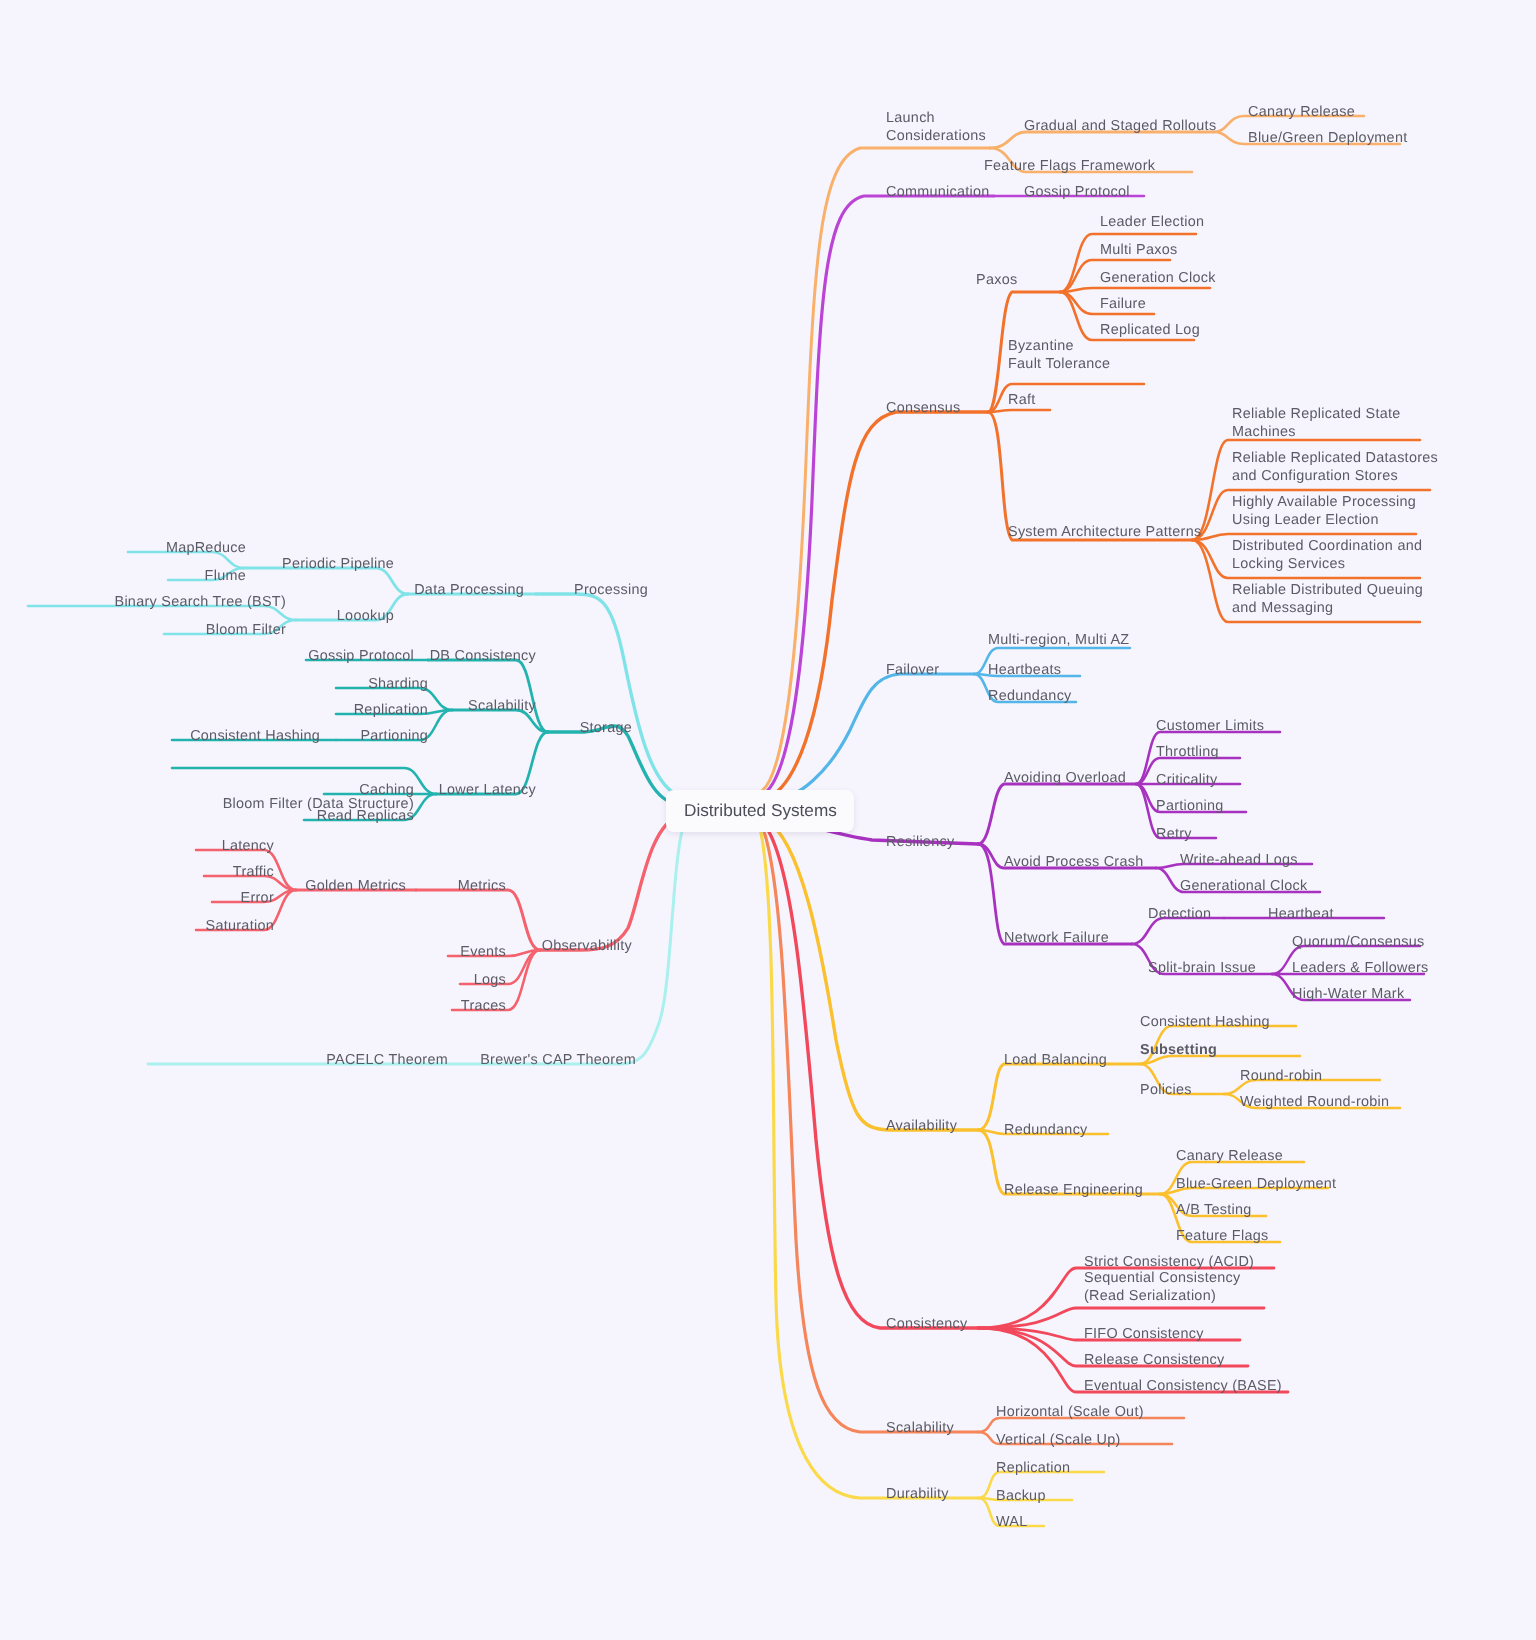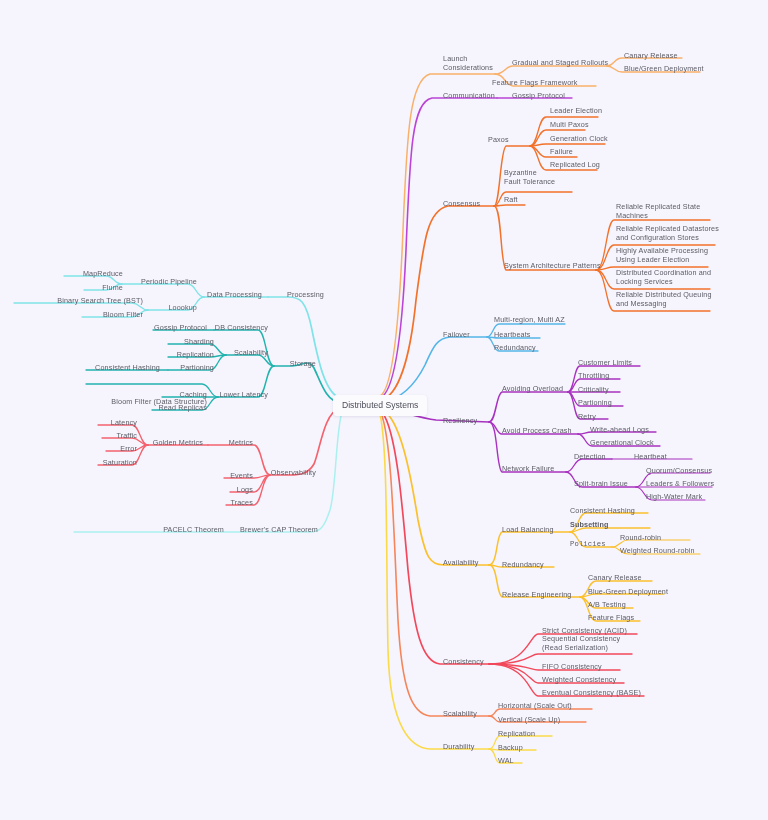--- a/index.html
+++ b/index.html
@@ -201,35 +201,35 @@
     <div class="node-label anchor-start" style="top: 451.5px; left: 574px;">Detection</div>
     <div class="node-label anchor-start" style="top: 451.5px; left: 634px;">Heartbeat</div>
     <div class="node-label anchor-start" style="top: 478.5px; left: 574px;">Split-brain Issue</div>
     <div class="node-label anchor-start" style="top: 465.5px; left: 646px;">Quorum/Consensus</div>
     <div class="node-label anchor-start" style="top: 478.5px; left: 646px;">Leaders &amp; Followers</div>
     <div class="node-label anchor-start" style="top: 491.5px; left: 646px;">High-Water Mark</div>
     <div class="node-label anchor-start" style="top: 557.5px; left: 443px;">Availability</div>
     <div class="node-label anchor-start" style="top: 524.5px; left: 502px;">Load Balancing</div>
     <div class="node-label anchor-start" style="top: 505.5px; left: 570px;">Consistent Hashing</div>
     <div class="node-label anchor-start" style="top: 519.5px; left: 570px; font-weight: bold;">Subsetting</div>
-    <div class="node-label anchor-start" style="top: 539.5px; left: 570px; font-family: Liberation Mono, monospace;">Policies</div>
+    <div class="node-label anchor-start" style="top: 539.5px; left: 570px;">Policies</div>
     <div class="node-label anchor-start" style="top: 532.5px; left: 620px;">Round-robin</div>
     <div class="node-label anchor-start" style="top: 545.5px; left: 620px;">Weighted Round-robin</div>
     <div class="node-label anchor-start" style="top: 559.5px; left: 502px;">Redundancy</div>
     <div class="node-label anchor-start" style="top: 589.5px; left: 502px;">Release Engineering</div>
     <div class="node-label anchor-start" style="top: 572.5px; left: 588px;">Canary Release</div>
     <div class="node-label anchor-start" style="top: 586.5px; left: 588px;">Blue-Green Deployment</div>
     <div class="node-label anchor-start" style="top: 599.5px; left: 588px;">A/B Testing</div>
     <div class="node-label anchor-start" style="top: 612.5px; left: 588px;">Feature Flags</div>
     <div class="node-label anchor-start" style="top: 656.5px; left: 443px;">Consistency</div>
     <div class="node-label anchor-start" style="top: 625.5px; left: 542px;">Strict Consistency (ACID)</div>
     <div class="node-label anchor-start" style="top: 634px; left: 542px;">Sequential Consistency
 (Read Serialization)</div>
     <div class="node-label anchor-start" style="top: 661.5px; left: 542px;">FIFO Consistency</div>
-    <div class="node-label anchor-start" style="top: 674.5px; left: 542px;">Weighted Consistency</div>
+    <div class="node-label anchor-start" style="top: 674.5px; left: 542px;">Release Consistency</div>
     <div class="node-label anchor-start" style="top: 687.5px; left: 542px;">Eventual Consistency (BASE)</div>
     <div class="node-label anchor-start" style="top: 708.5px; left: 443px;">Scalability</div>
     <div class="node-label anchor-start" style="top: 700.5px; left: 498px;">Horizontal (Scale Out)</div>
     <div class="node-label anchor-start" style="top: 714.5px; left: 498px;">Vertical (Scale Up)</div>
     <div class="node-label anchor-start" style="top: 741.5px; left: 443px;">Durability</div>
     <div class="node-label anchor-start" style="top: 728.5px; left: 498px;">Replication</div>
     <div class="node-label anchor-start" style="top: 742.5px; left: 498px;">Backup</div>
     <div class="node-label anchor-start" style="top: 755.5px; left: 498px;">WAL</div>
     <div class="node-label anchor-end" style="top: 289.5px; right: 444px;">Processing</div>
     <div class="node-label anchor-end" style="top: 289.5px; right: 506px;">Data Processing</div>

